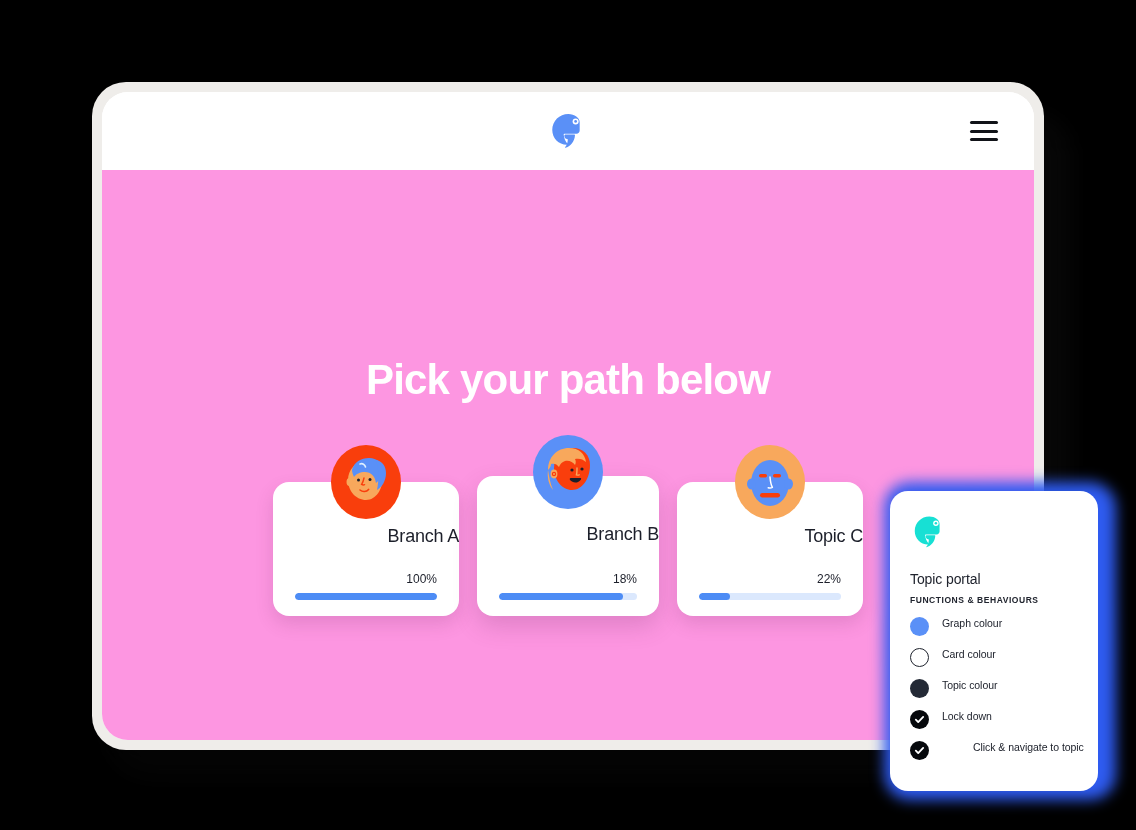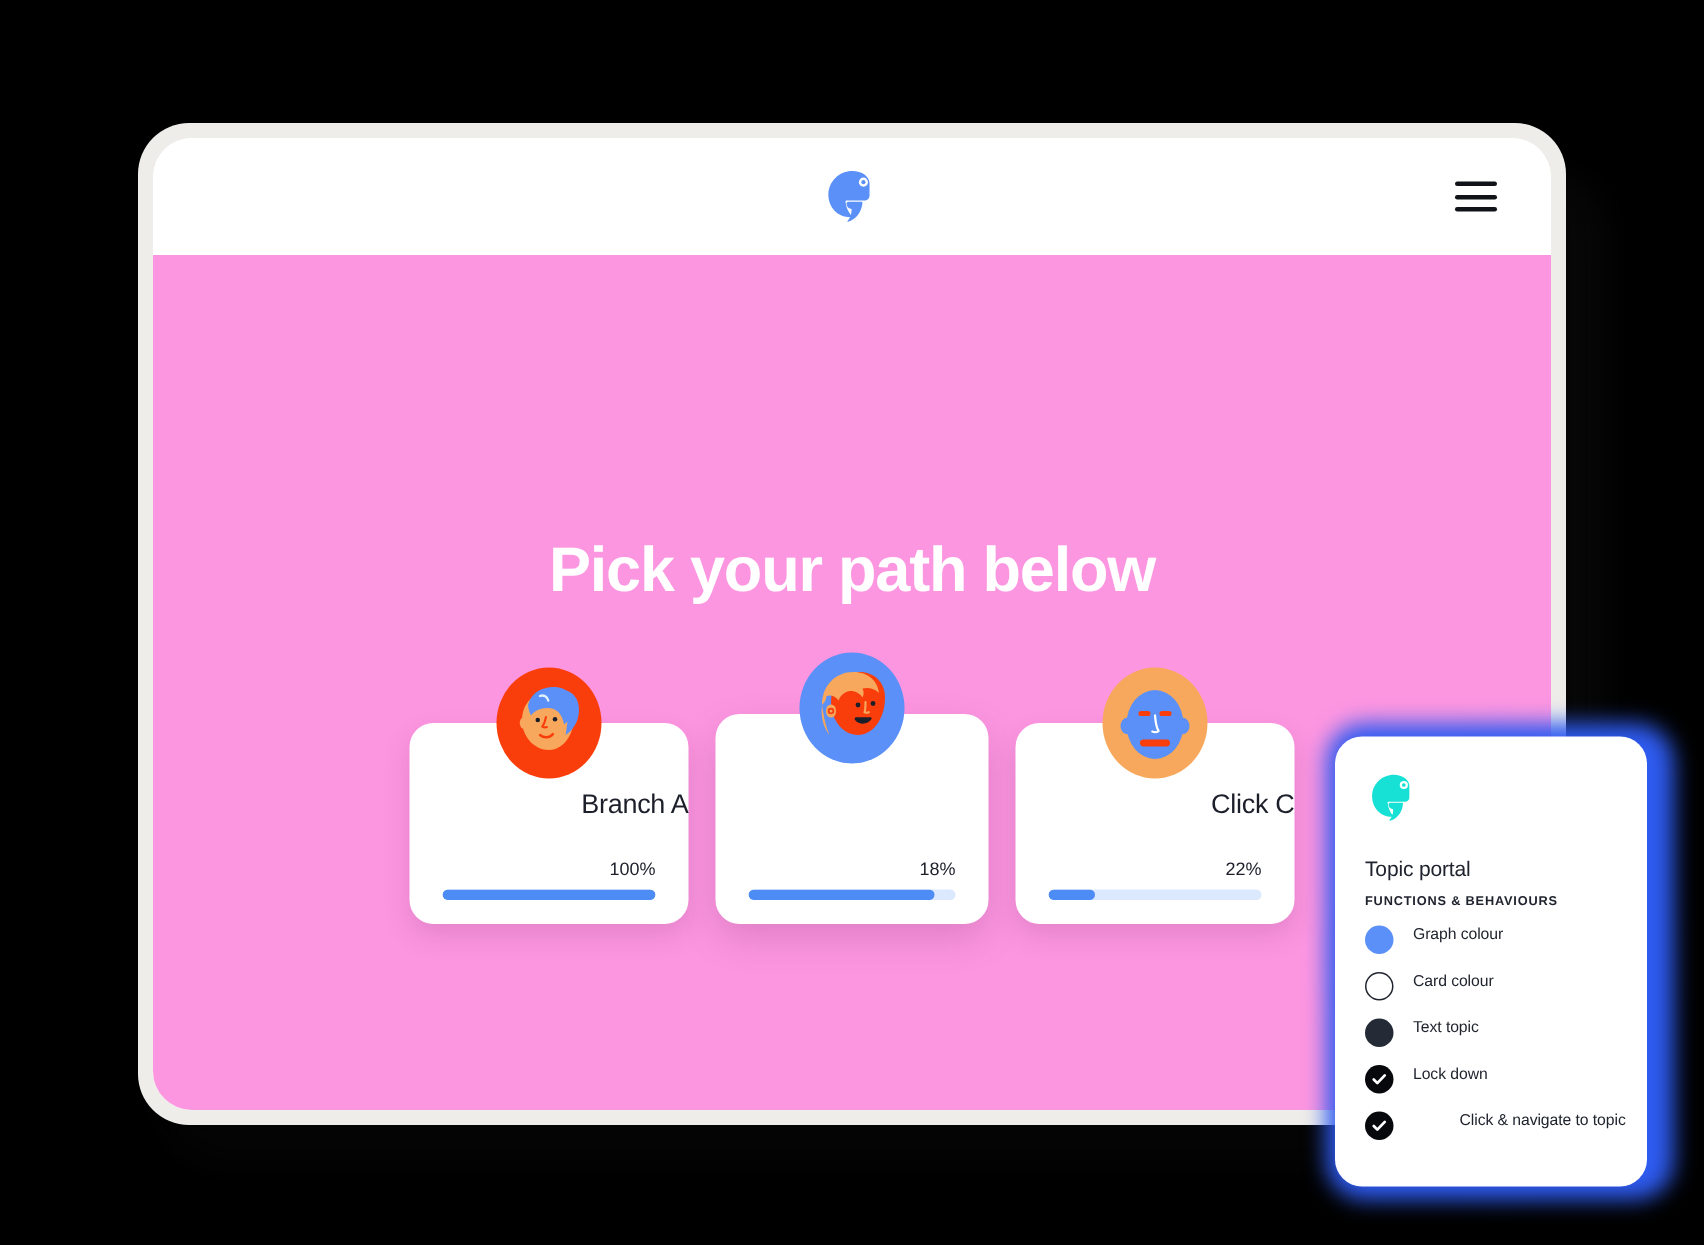--- a/index.html
+++ b/index.html
@@ -345,20 +345,21 @@
                 <path d="M16 36c0-13 9-22 21-22 10 0 16 6 17 14-3-3-7-4-11-3 1 2 1 4 0 6-2-3-6-5-10-4-3 1-5 3-6 6-2-3-5-4-8-3 0 2-1 4-3 6Z" fill="#f8a85c"></path>
                 <path d="M16 36c-1 8 1 15 5 20-3-7-4-14-5-20Z" fill="#f8a85c"></path>
                 <circle cx="40" cy="36" r="1.6" fill="#1c1f2a"></circle>
                 <circle cx="50" cy="35" r="1.6" fill="#1c1f2a"></circle>
                 <path d="M45 34c0 3.2 0 5.2-0.6 6.8 1 0.5 2 0.4 2.8 0" stroke="#f8a85c" stroke-width="1.4" fill="none" stroke-linecap="round"></path>
                 <path d="M38 46c3 3.6 8.5 3.2 11-0.6 0.4-0.6 0-1.3-0.7-1.3h-9.6c-0.8 0-1.2 1-0.7 1.9Z" fill="#1c1f2a"></path>
                 <ellipse cx="22" cy="40" rx="3.4" ry="4.4" fill="#f8a85c"></ellipse>
                 <circle cx="22" cy="40" r="1.6" fill="none" stroke="#f93e0c" stroke-width="1.2"></circle>
               </svg>
             </div>
+            <div class="branch-name">Branch B</div>
             <div class="progress-wrap">
               <div class="progress-label">18%</div>
               <div class="progress-track">
                 <div class="progress-fill" style="width: 90%;"></div>
               </div>
             </div>
           </div>
 
           <div class="branch-card">
             <div class="avatar">
@@ -366,21 +367,21 @@
                 <ellipse cx="36" cy="38" rx="35" ry="37" fill="#f8a85c"></ellipse>
                 <ellipse cx="36" cy="39" rx="19" ry="23" fill="#5a90f7"></ellipse>
                 <ellipse cx="17.5" cy="40" rx="4.5" ry="5.5" fill="#5a90f7"></ellipse>
                 <ellipse cx="54.5" cy="40" rx="4.5" ry="5.5" fill="#5a90f7"></ellipse>
                 <rect x="25" y="30" width="8" height="3.4" rx="1.7" fill="#f93e0c"></rect>
                 <rect x="39" y="30" width="8" height="3.4" rx="1.7" fill="#f93e0c"></rect>
                 <path d="M36 33c0.4 5 1.2 8.4 2.4 10.4-1.3 0.8-2.8 0.9-4.2 0.3" stroke="#ffffff" stroke-width="1.5" fill="none" stroke-linecap="round" stroke-linejoin="round"></path>
                 <rect x="26" y="49" width="20" height="4.6" rx="2.3" fill="#f93e0c"></rect>
               </svg>
             </div>
-            <div class="branch-name">Click C</div>
+            <div class="branch-name">Topic C</div>
             <div class="progress-wrap">
               <div class="progress-label">22%</div>
               <div class="progress-track">
                 <div class="progress-fill" style="width: 22%;"></div>
               </div>
             </div>
           </div>
 
         </div>
 
@@ -408,21 +409,21 @@
       <li class="panel-row">
         <span class="swatch graph"></span>
         <span class="panel-row-label">Graph colour</span>
       </li>
       <li class="panel-row">
         <span class="swatch card"></span>
         <span class="panel-row-label">Card colour</span>
       </li>
       <li class="panel-row">
         <span class="swatch text"></span>
-        <span class="panel-row-label">Text topic</span>
+        <span class="panel-row-label">Topic colour</span>
       </li>
       <li class="panel-row">
         <span class="swatch check">
           <svg viewBox="0 0 12 12" aria-hidden="true">
               <path d="M2 6.2 4.6 8.8 10 3.2" stroke="#ffffff" stroke-width="2" fill="none" stroke-linecap="round" stroke-linejoin="round"></path>
             </svg>
         </span>
         <span class="panel-row-label">Lock down</span>
       </li>
       <li class="panel-row">

